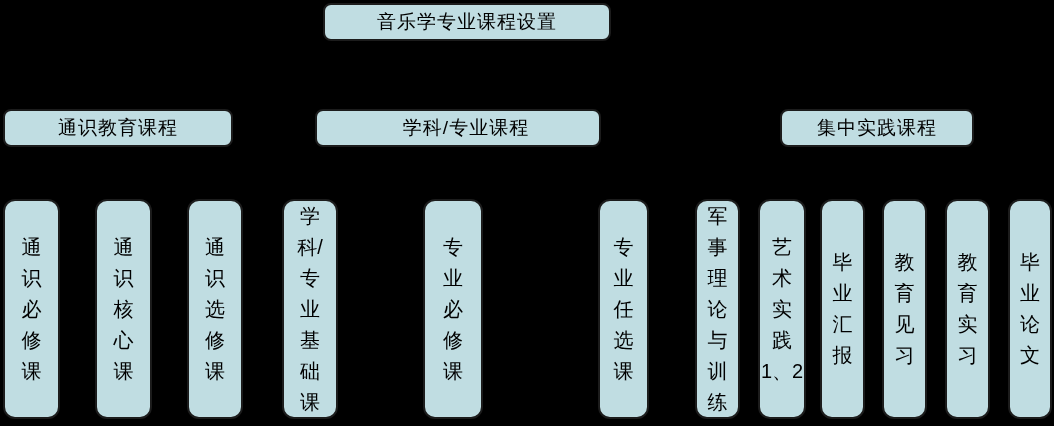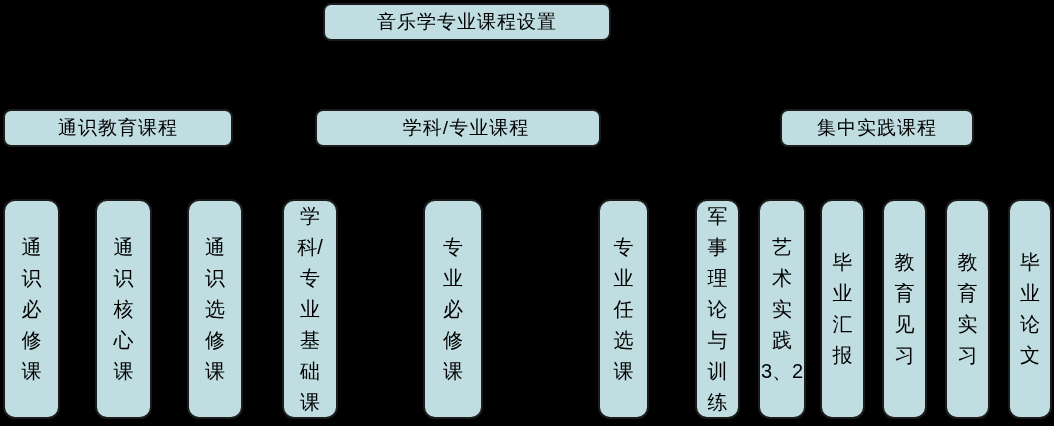--- a/index.html
+++ b/index.html
@@ -131,21 +131,21 @@
       <div>论</div>
       <div>与</div>
       <div>训</div>
       <div>练</div>
     </div>
   <div class="node leaf leaf-8">
       <div>艺</div>
       <div>术</div>
       <div>实</div>
       <div>践</div>
-      <div>3、2</div>
+      <div>1、2</div>
     </div>
   <div class="node leaf leaf-9">
       <div>毕</div>
       <div>业</div>
       <div>汇</div>
       <div>报</div>
     </div>
   <div class="node leaf leaf-10">
       <div>教</div>
       <div>育</div>

